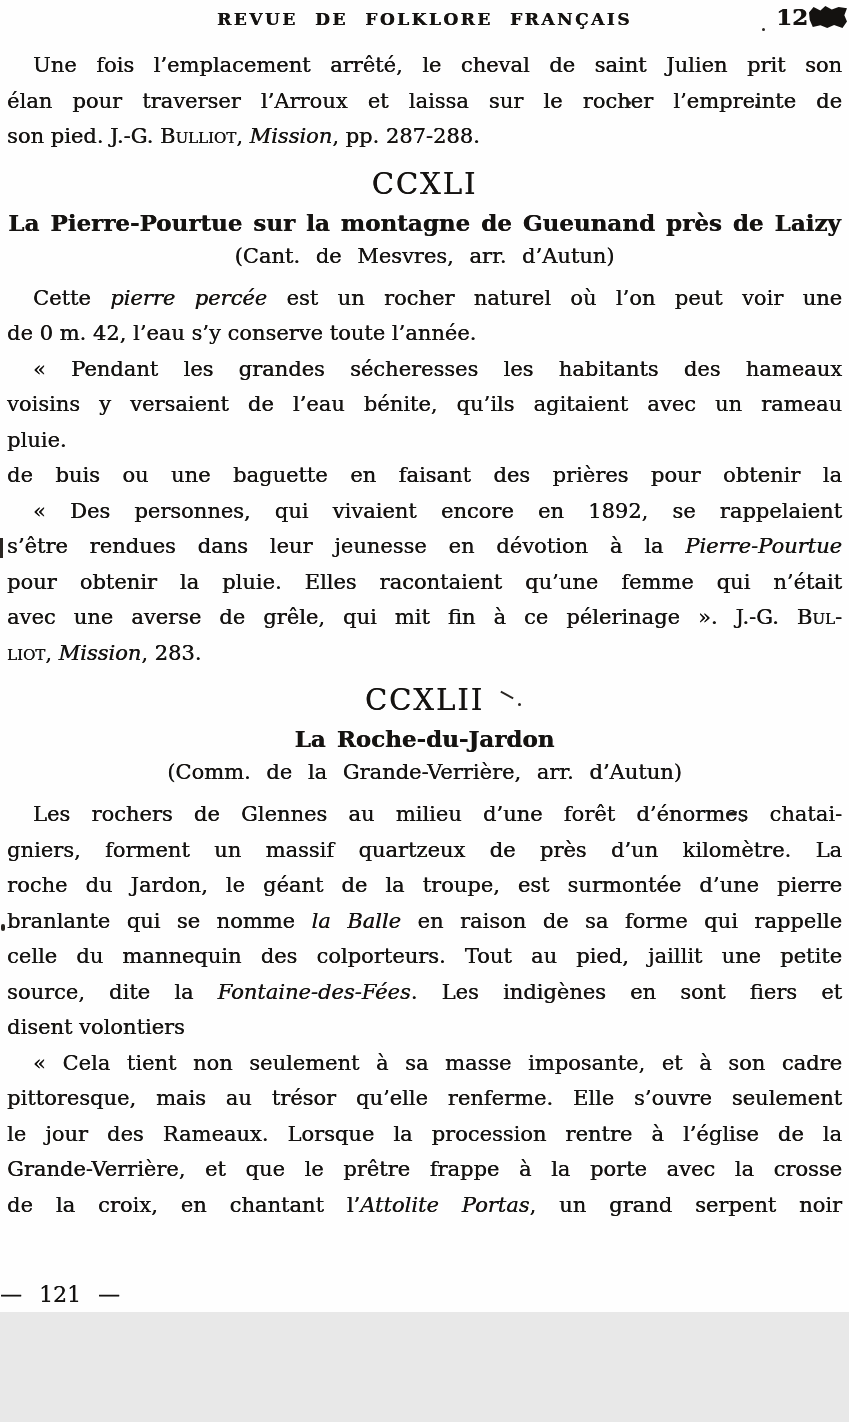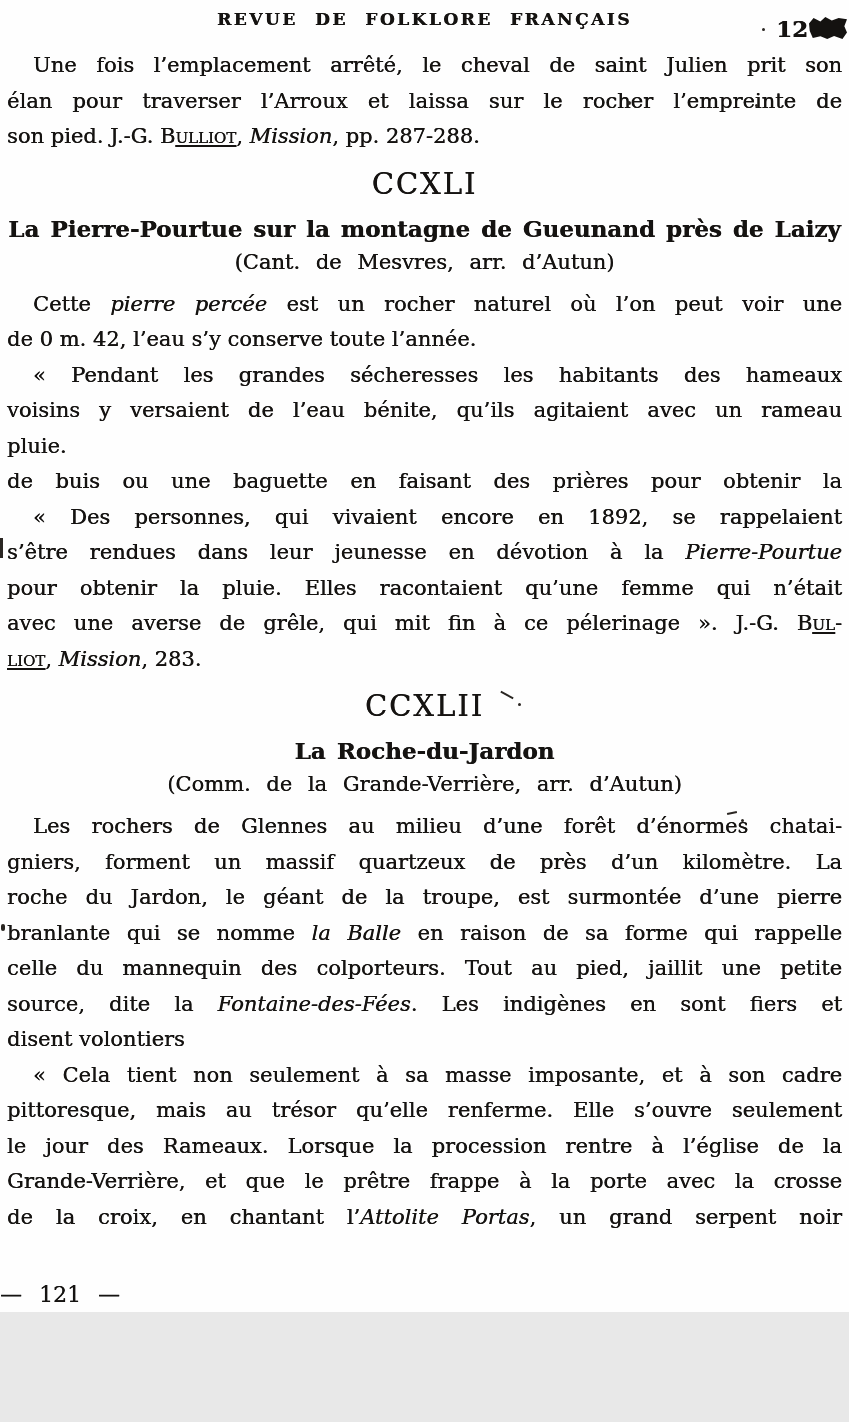--- a/index.html
+++ b/index.html
@@ -14,50 +14,49 @@
   }
   
   .header{position:relative;margin-top:8px;height:24px;}
   .journal{
     text-align:center;font-size:17px;font-weight:700;
     letter-spacing:2.5px;word-spacing:9px;line-height:22px;
     text-shadow:0.4px 0 0 currentColor;
   }
   .pageno{
     position:absolute;right:2px;top:-3px;
-    display:flex;
+    display:flex;align-items:center;
     font-size:23px;font-weight:700;line-height:24px;
     text-shadow:0.4px 0 0 currentColor;
-    margin-top:12px;
   }
   .blot{
     display:inline-block;width:38px;height:22px;margin-left:1px;
     background:#141210;
     clip-path:polygon(0% 30%,12% 5%,30% 20%,43% 0%,60% 16%,78% 4%,100% 10%,93% 42%,100% 70%,88% 100%,66% 86%,48% 100%,30% 88%,10% 96%,2% 64%);
   }
   
   .bodytext{margin:16px 7px 0 7px;font-size:21px;text-shadow:0.35px 0 0 currentColor;}
   .line{line-height:35.5px;text-align:justify;text-align-last:justify;}
   .line.end{text-align-last:left;}
   .line.first{text-indent:26px;}
   .roman-heading{
     text-align:center;font-size:29px;line-height:34px;
     letter-spacing:2px;margin:12px 0 4px 0;
   }
   .bold-heading{
     text-align:center;font-size:23px;font-weight:700;line-height:32px;
-    margin-top:12px;word-spacing:3px;
+    margin-top:6px;word-spacing:3px;
   }
   .subheading{
     text-align:center;font-size:21px;line-height:34px;
     word-spacing:9px;margin-bottom:8px;
   }
   .verse{margin:8px 0;padding-left:232px;font-style:italic;word-spacing:6px;}
   .verse-line{line-height:33px;}
-  .sc{font-variant:small-caps;text-decoration:underline;}
+  .sc{font-variant:small-caps;}
   i{font-style:italic;}
   
   .footer{
     position:absolute;left:0;right:0;bottom:4px;
     font-size:22px;line-height:26px;
     word-spacing:10px;text-shadow:0.35px 0 0 currentColor;
   }
   
   .speck{position:absolute;background:#2a2622;}
   .sp-dot{border-radius:50%;}

